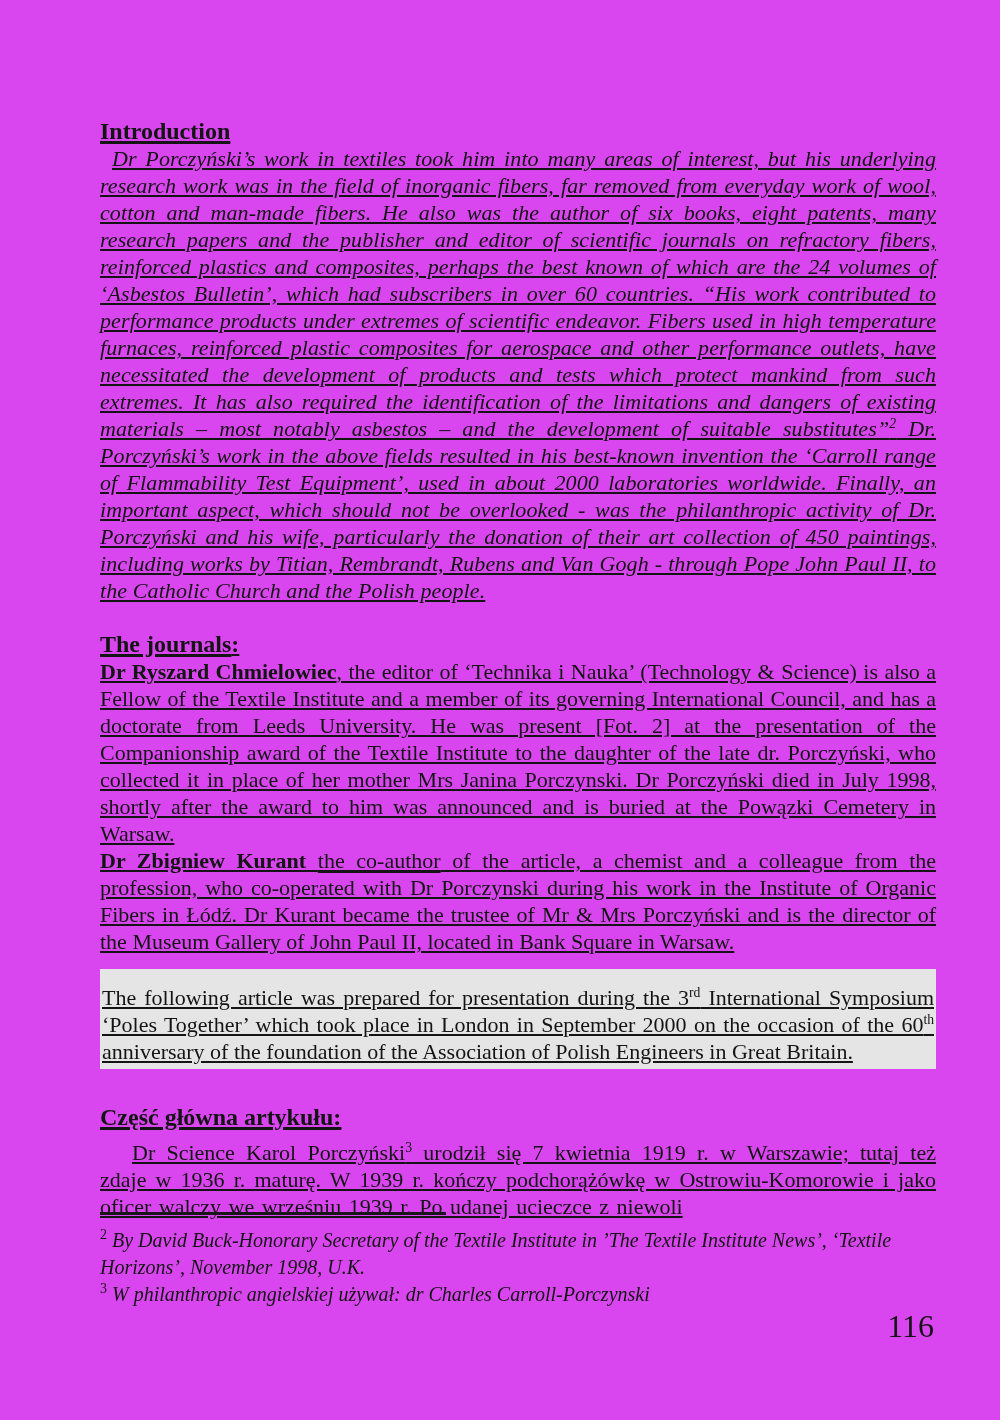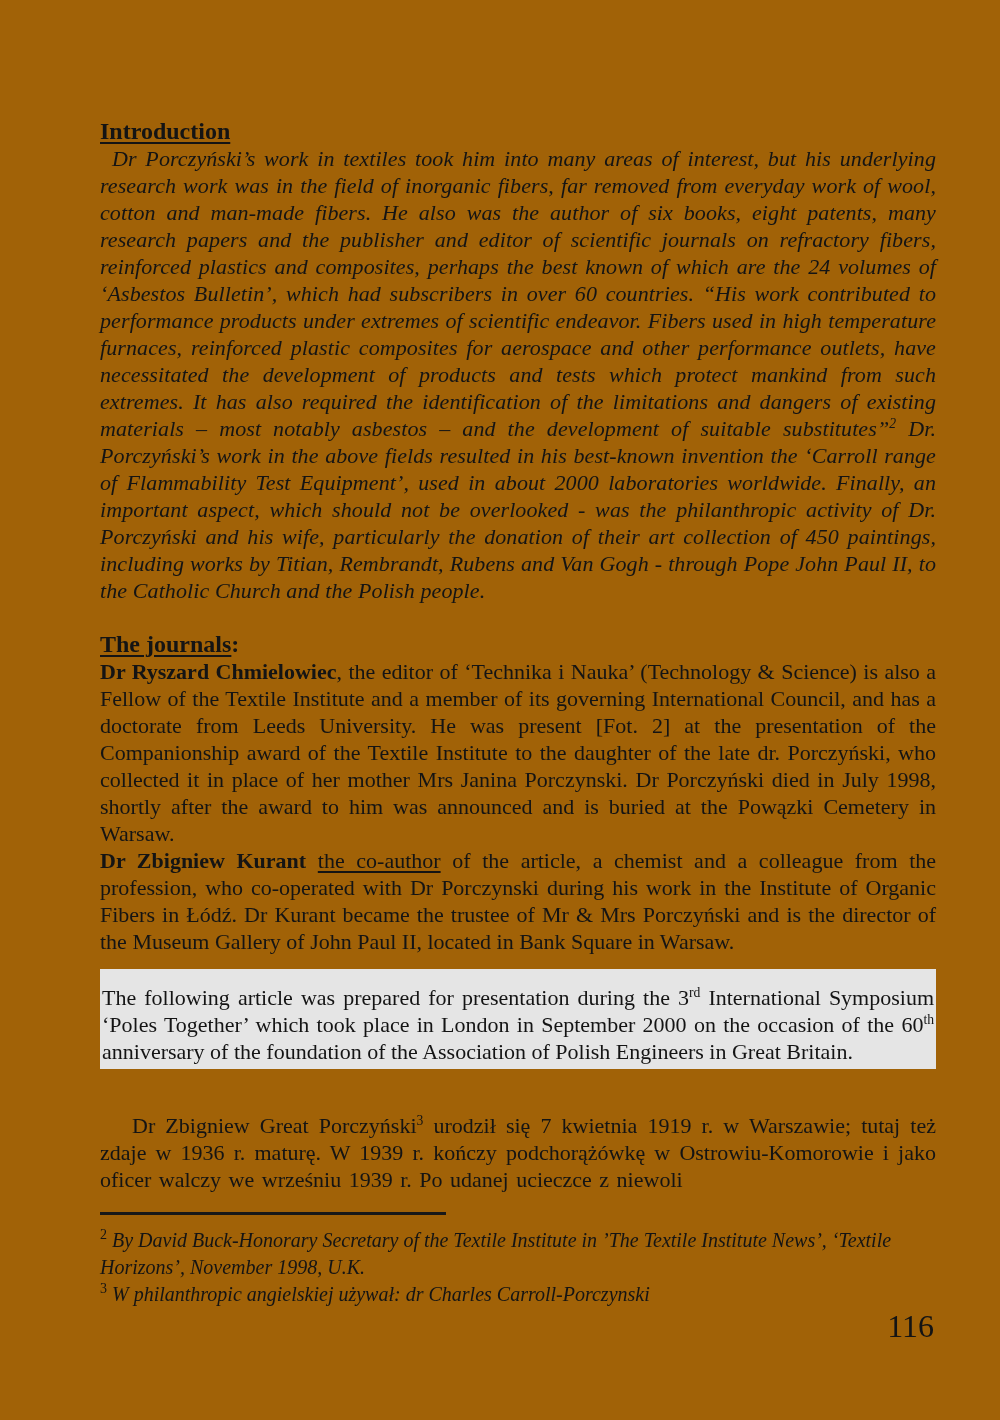--- a/index.html
+++ b/index.html
@@ -4,26 +4,27 @@
 <style>
   html, body {
     margin: 0;
     padding: 0;
     background: #ffffff;
   }
   .page {
     position: relative;
     width: 1000px;
     height: 1420px;
-    background: #a16207;
+    background: #d946ef;
     font-family: "Liberation Serif", serif;
     color: #141414;
     box-sizing: border-box;
     padding: 118px 64px 0 100px;
     overflow: hidden;
+    text-decoration: underline;
   }
   .heading {
     font-size: 24px;
     line-height: 27px;
     font-weight: bold;
     margin: 0;
     text-align: left;
   }
   .heading .u {
     text-decoration: underline;
@@ -121,22 +122,23 @@
   <div class="gap-md"></div>
 
   <section>
     <p class="note-par" id="symposium-note" style="background: rgb(229, 229, 229);"><span>The following article was prepared for presentation during the 3</span><sup class="fn-ref">rd</sup><span> International Symposium ‘Poles Together’ which took place in London in September 2000 on the occasion of the 60</span><sup class="fn-ref">th</sup><span> anniversary of the foundation of the Association of Polish Engineers in Great Britain.</span></p>
   </section>
 
   <div class="gap-lg"></div>
   <div class="gap-sm"></div>
 
   <section>
+    <h2 class="heading"><span class="u">Część główna artykułu:</span></h2>
     <div class="gap-sm"></div>
-    <p class="body-par main-par"><span>Dr Zbigniew Great Porczyński</span><sup class="fn-ref">3</sup><span> urodził się 7 kwietnia 1919 r. w Warszawie; tutaj też zdaje w 1936 r. maturę. W 1939 r. kończy podchorążówkę w Ostrowiu-Komorowie i jako oficer walczy we wrześniu 1939 r. Po udanej ucieczce z niewoli</span></p>
+    <p class="body-par main-par"><span>Dr Science Karol Porczyński</span><sup class="fn-ref">3</sup><span> urodził się 7 kwietnia 1919 r. w Warszawie; tutaj też zdaje w 1936 r. maturę. W 1939 r. kończy podchorążówkę w Ostrowiu-Komorowie i jako oficer walczy we wrześniu 1939 r. Po udanej ucieczce z niewoli</span></p>
   </section>
 
   <div class="footnote-block">
     <div class="footnote-rule"></div>
     <p class="footnote"><sup>2</sup><span> By David Buck-Honorary Secretary of the Textile Institute in ’The Textile Institute News’, ‘Textile Horizons’, November 1998, U.K.</span></p>
     <p class="footnote"><sup>3</sup><span> W philanthropic angielskiej używał: dr Charles Carroll-Porczynski</span></p>
   </div>
 
   <div class="page-number">116</div>
 

